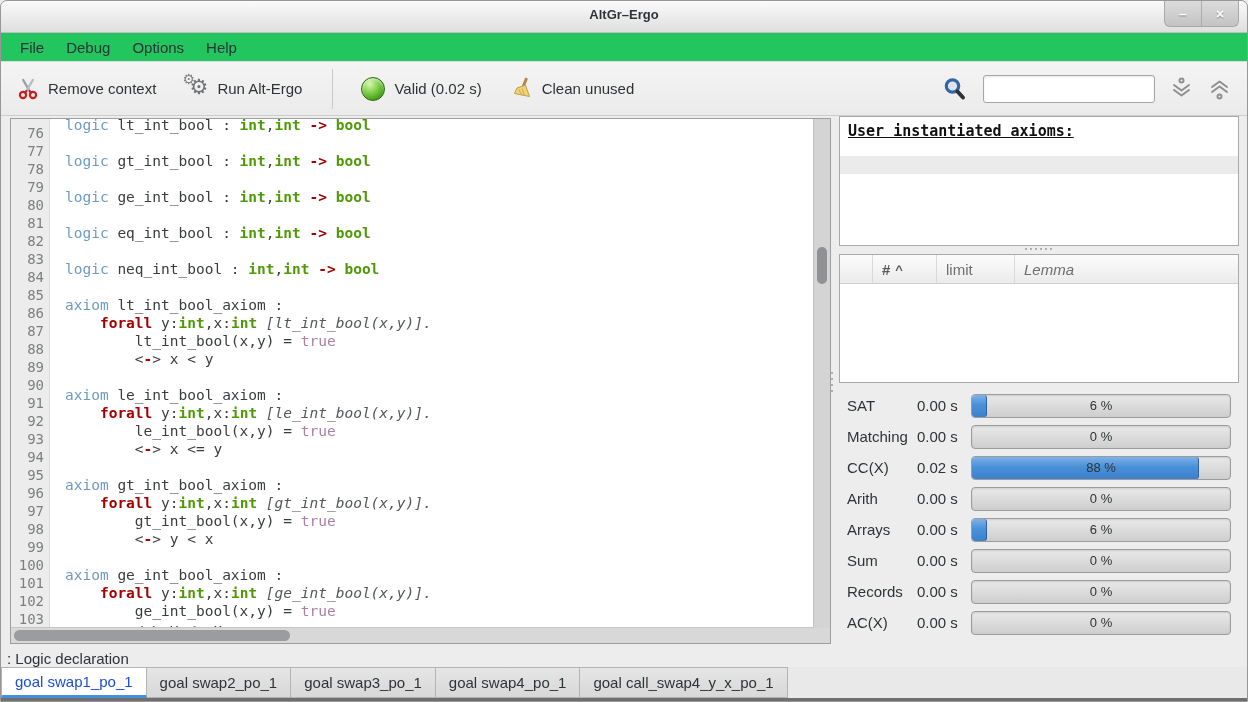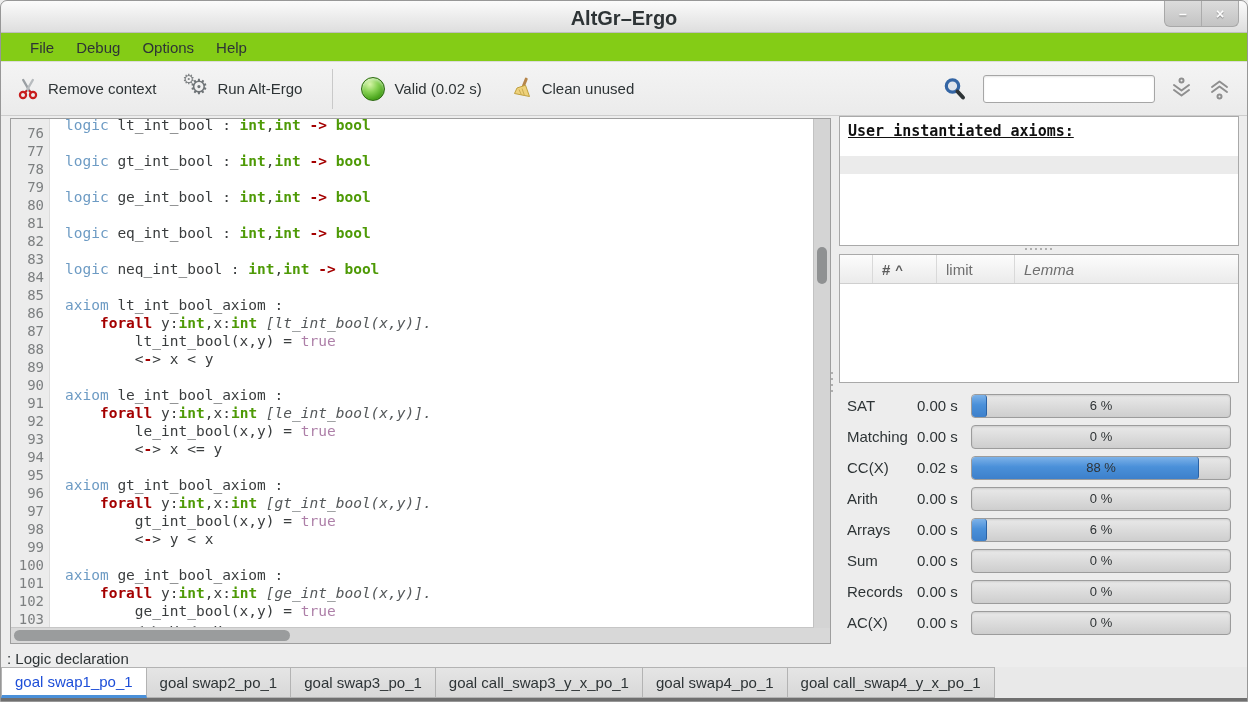--- a/index.html
+++ b/index.html
@@ -4,31 +4,31 @@
 <style>
   html,body{margin:0;padding:0;}
   body{width:1248px;height:702px;position:relative;font-family:"Liberation Sans",sans-serif;
        background:#ededed;overflow:hidden;}
   .window{position:absolute;inset:0;border:1px solid #979797;border-radius:7px 7px 0 0;
           background:#ededed;overflow:hidden;}
 
   
   .titlebar{position:relative;height:31px;background:linear-gradient(#fbfbfb,#dedede);
             border-bottom:1px solid #bfbfbf;border-radius:7px 7px 0 0;}
-  .title{position:absolute;left:0;right:0;top:6px;text-align:center;font-size:20px;
+  .title{position:absolute;left:0;right:0;top:6px;text-align:center;font-size:13px;
          font-weight:bold;color:#2e3436;}
   .winbtns{position:absolute;right:8px;top:0;height:25px;display:flex;
            background:linear-gradient(#dcdcdc,#c3c3c3);border:1px solid #a8a8a8;border-top:none;
            border-radius:0 0 6px 6px;overflow:hidden;}
   .winbtn{width:36px;display:flex;align-items:center;justify-content:center;
           color:#fdfdfd;font-size:14px;font-weight:bold;text-shadow:0 1px 1px rgba(0,0,0,.35);}
   .winbtn+.winbtn{border-left:1px solid #ababab;}
 
   
-  .menubar{height:28px;display:flex;align-items:center;padding-left:18px;background:#84cc16;}
+  .menubar{height:28px;display:flex;align-items:center;padding-left:8px;background:#22c55e;}
   .menu-item{padding:4px 11px;font-size:15px;color:#2e3436;}
 
   
   .toolbar{height:53px;display:flex;align-items:center;padding:0 16px;
            background:linear-gradient(#f4f4f4,#ebebeb);
            border-top:1px solid #dcdcdc;border-bottom:1px solid #cdcdcd;}
   .tbtn{display:flex;align-items:center;gap:9px;margin-right:28px;font-size:15px;color:#2e3436;}
   .tsep{border-left:1px solid #c9c9c9;height:40px;margin:0 28px 0 2px;}
   .led{width:22px;height:22px;border-radius:50%;
        background:radial-gradient(circle at 35% 28%,#d9f6ab,#86d152 38%,#48a31b 72%,#2f7a10);
@@ -434,20 +434,19 @@
 
   <div class="statusbar">
     <span>: Logic declaration</span>
   </div>
 
   <div class="tabsbar">
     <div class="tabs" id="tabs">
         <div class="tab active">goal swap1_po_1</div>
         <div class="tab">goal swap2_po_1</div>
         <div class="tab">goal swap3_po_1</div>
-        <div class="tab">goal call_swap3_y_x_po_1</div>
         <div class="tab">goal swap4_po_1</div>
         <div class="tab">goal call_swap4_y_x_po_1</div>
       </div>
     <div class="bottom-line"></div>
   </div>
 
 </div>
 
 </body></html>

